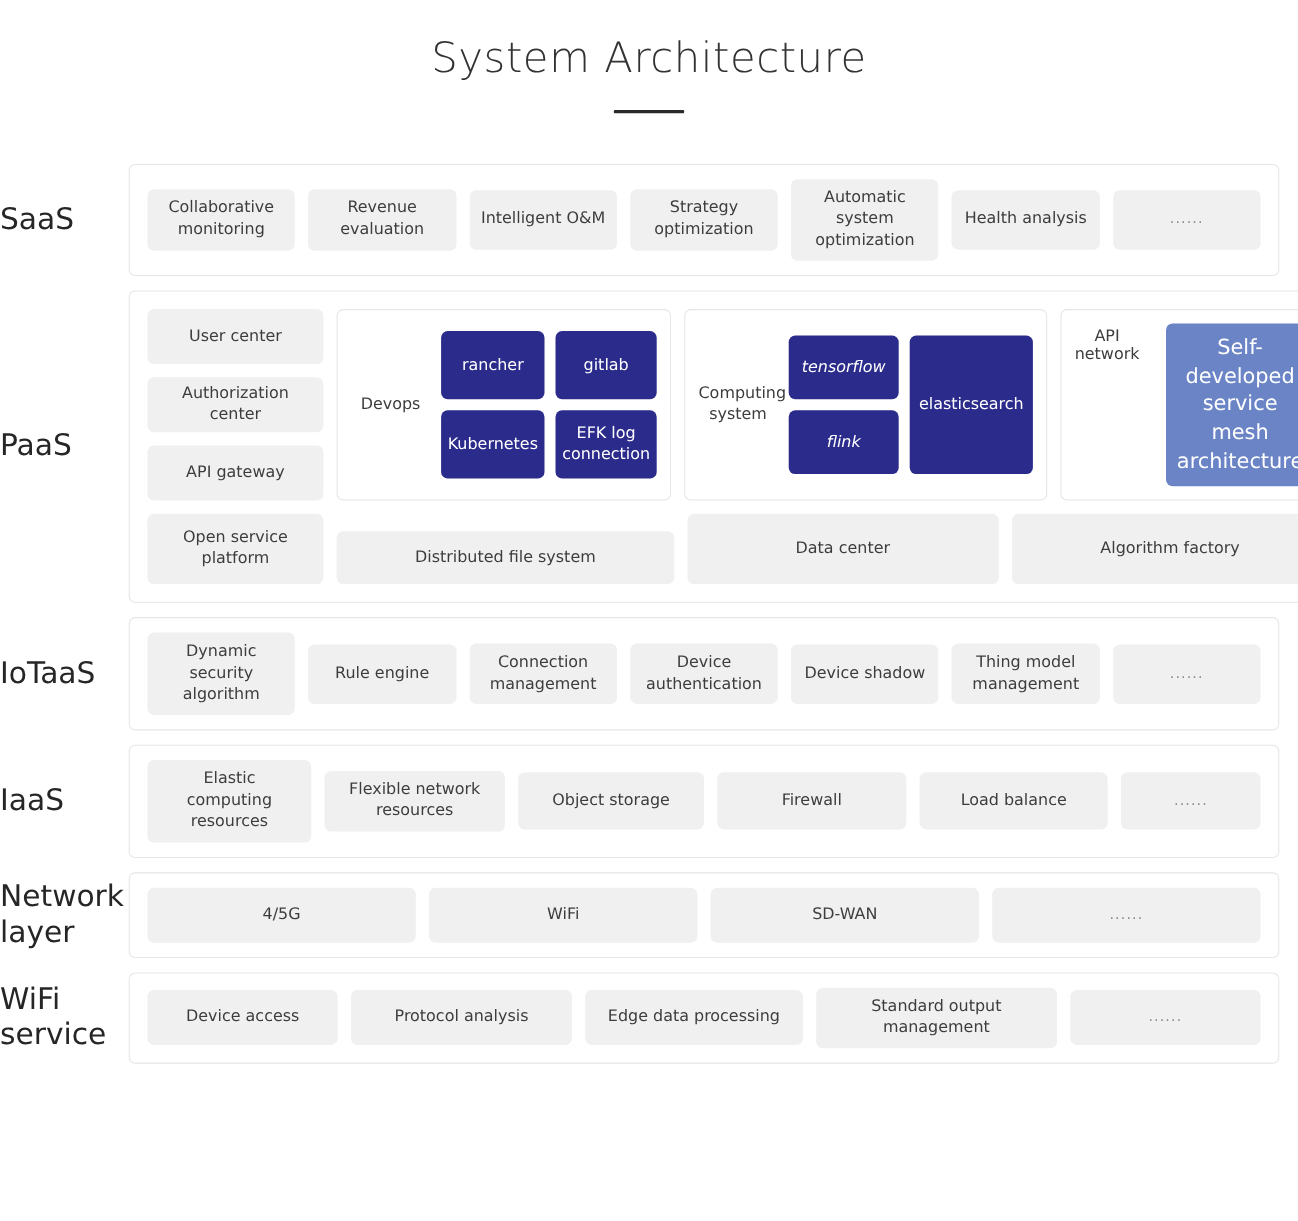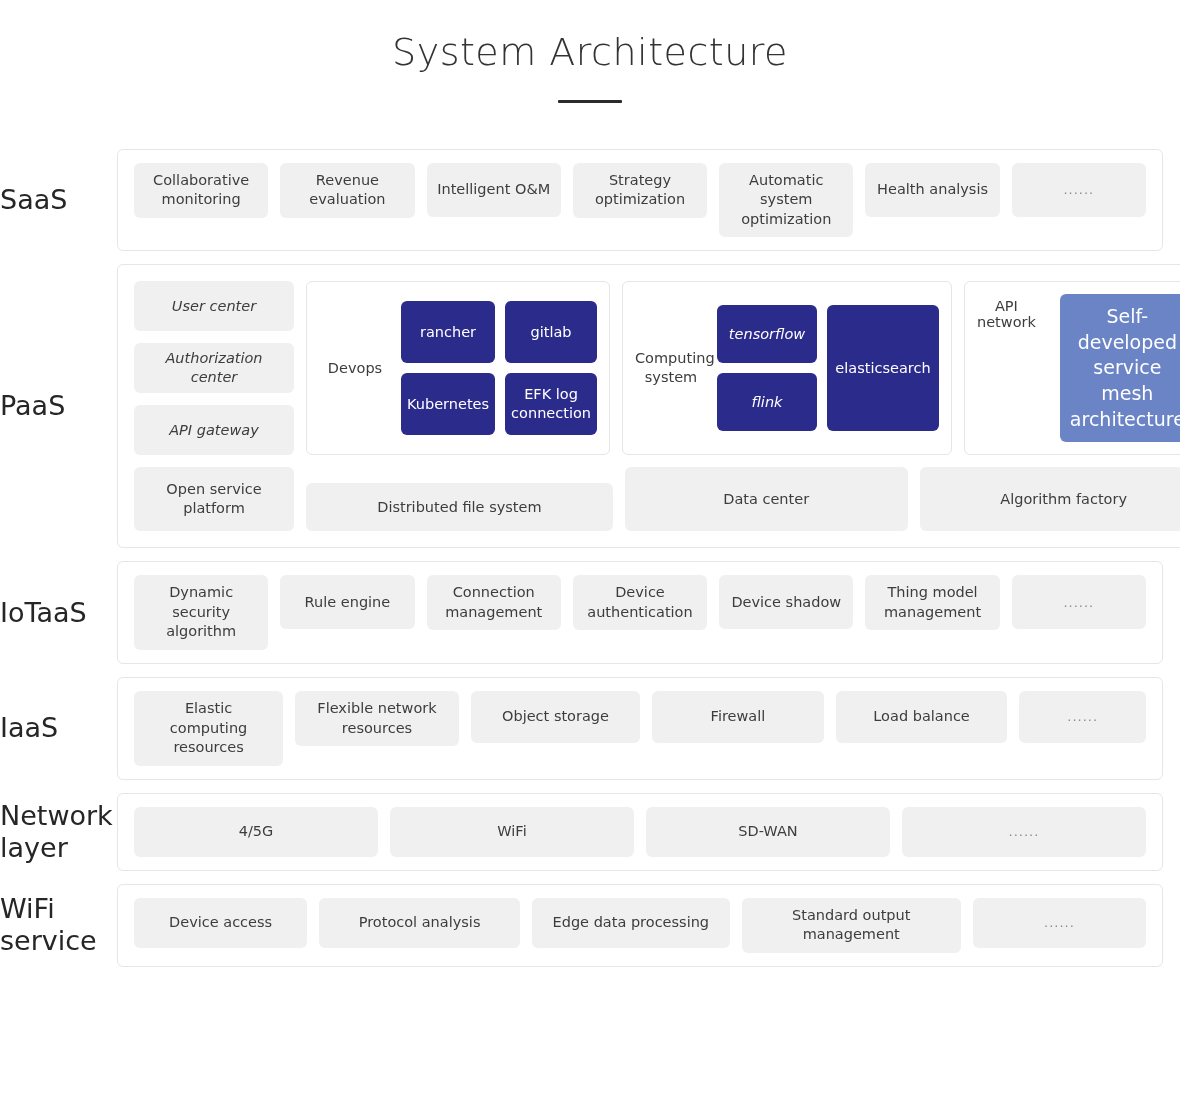--- a/index.html
+++ b/index.html
@@ -63,21 +63,21 @@
     background: #ffffff;
     box-sizing: border-box;
     padding: 13px 16px;
     margin-right: 17px;
   }
 
   
   .chip-row {
     display: flex;
     gap: 12px;
-    align-items: flex-start;
+    align-items: center;
   }
   .chip {
     background: #f0f0f0;
     border-radius: 6px;
     display: flex;
     align-items: center;
     justify-content: center;
     text-align: center;
     font-size: 14.5px;
     color: #3d3d3d;
@@ -104,21 +104,20 @@
   }
   .paas-leftcol {
     flex: 0 0 160px;
     display: flex;
     flex-direction: column;
     gap: 12px;
   }
   .paas-leftcol .chip {
     flex: 1 1 0;
     min-height: 50px;
-    font-style: italic;
   }
   .group-box {
     border: 1px solid #e6e6e6;
     border-radius: 6px;
     background: #ffffff;
     display: flex;
     align-items: center;
     padding: 10px 12px;
     box-sizing: border-box;
     gap: 10px;

